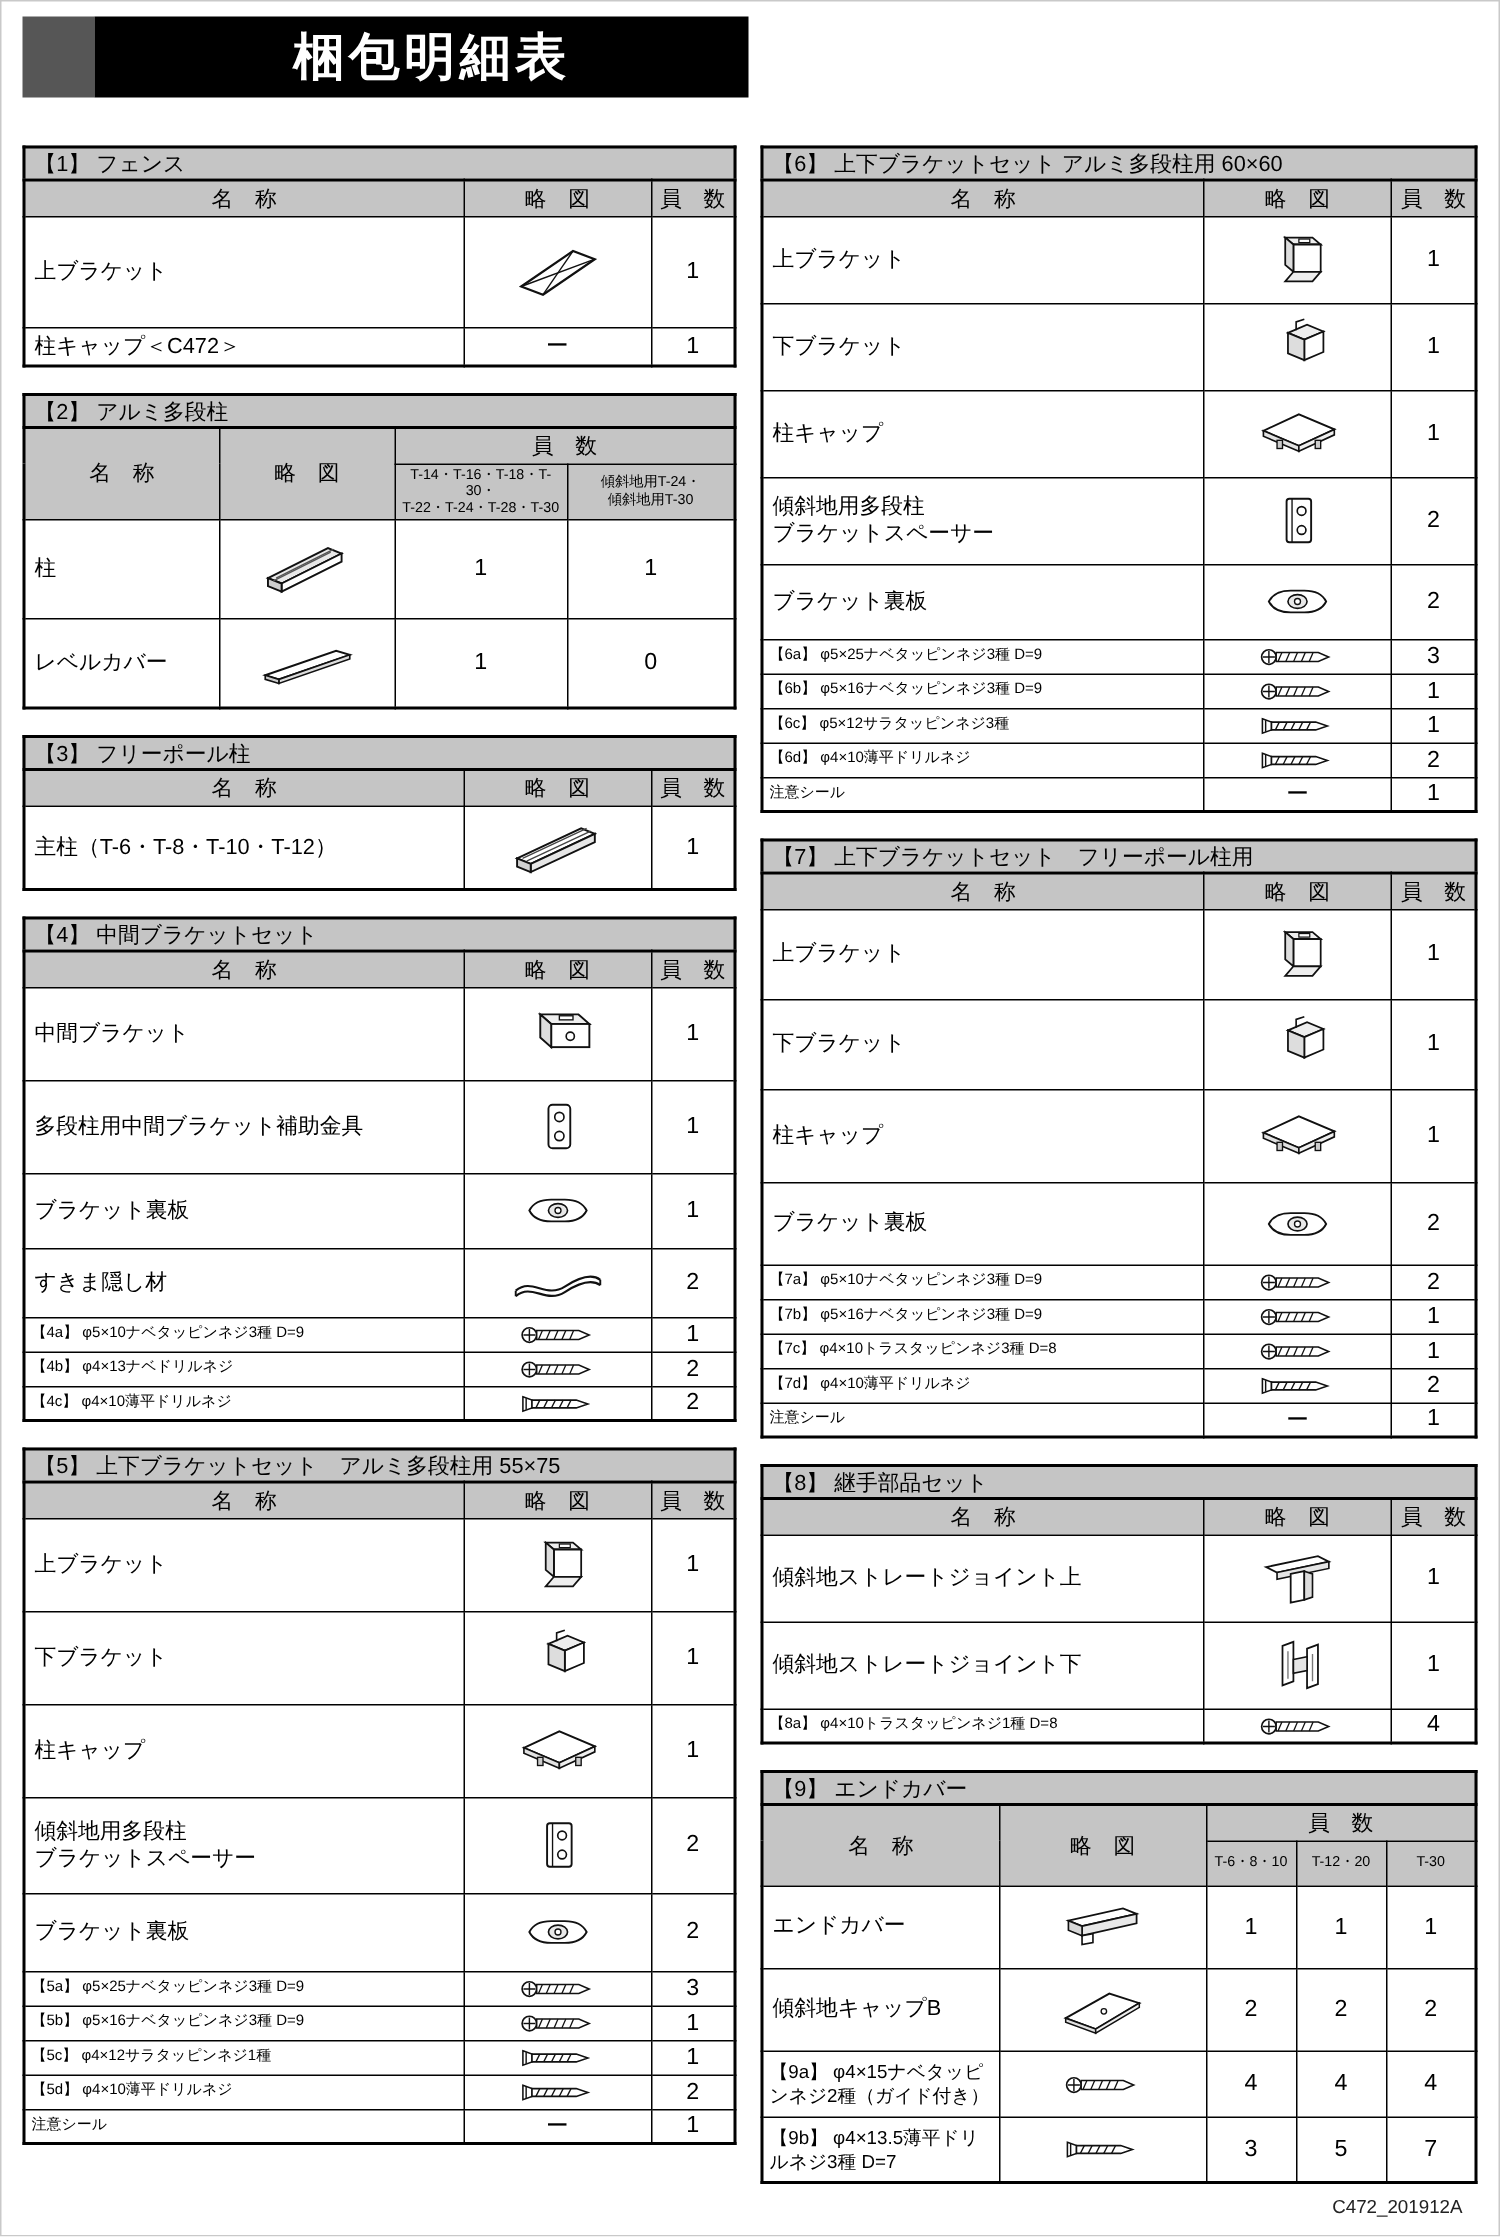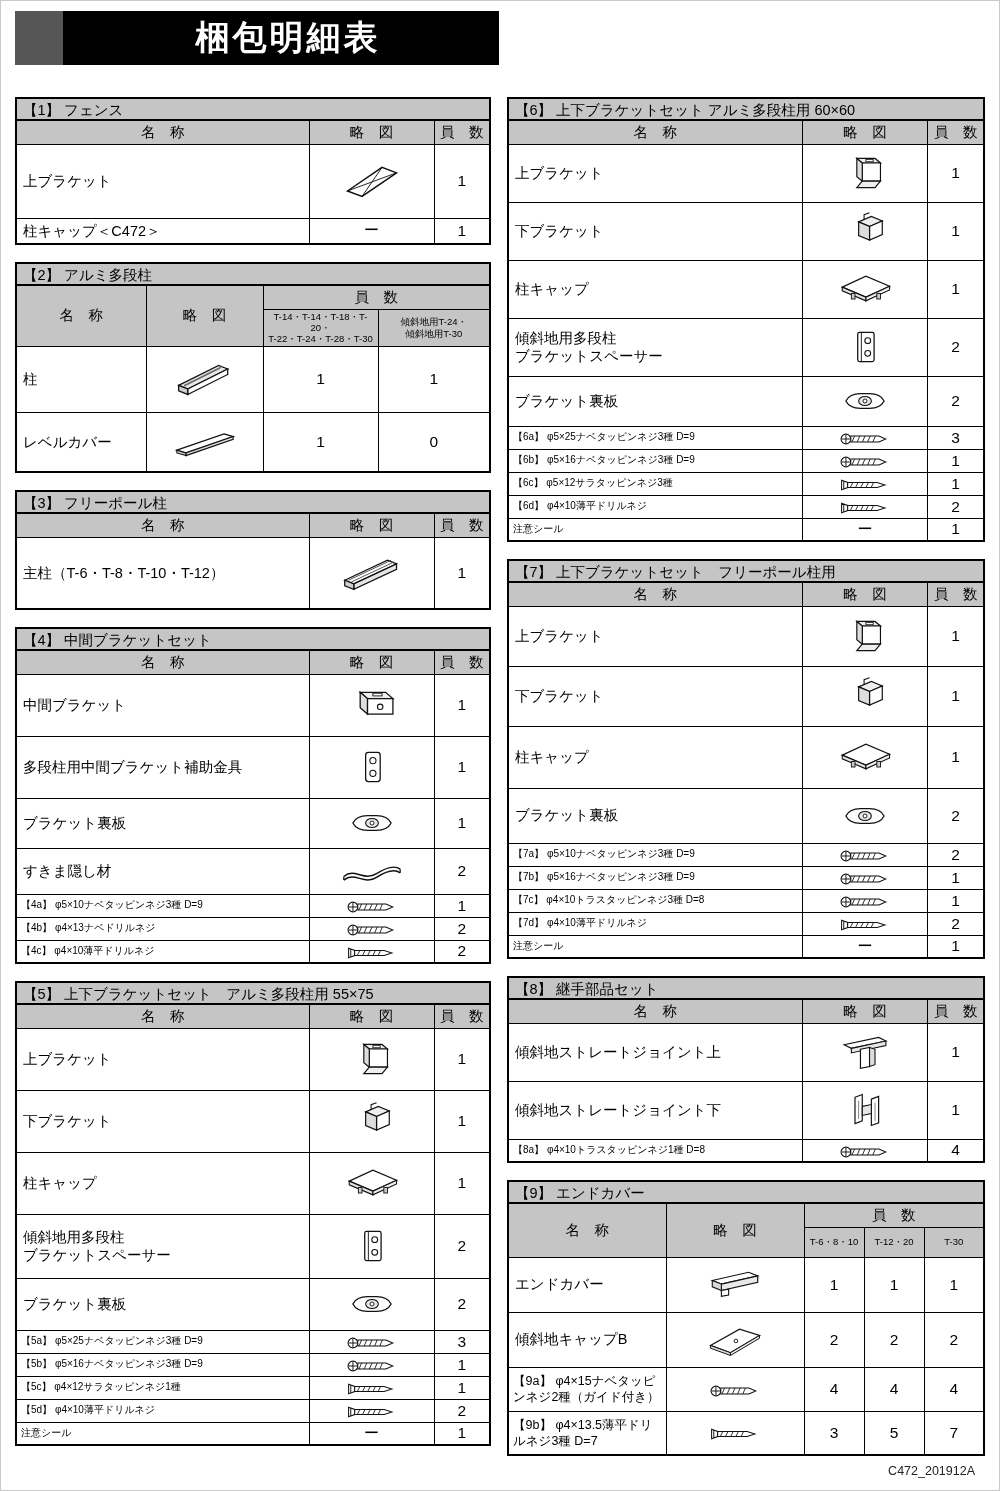--- a/index.html
+++ b/index.html
@@ -126,21 +126,21 @@
               <col style="width: 115px;">
               <col style="width: 112px;">
             </colgroup>
             <thead>
               <tr>
                 <th rowspan="2">名　称</th>
                 <th rowspan="2">略　図</th>
                 <th colspan="2">員　数</th>
               </tr>
               <tr>
-                <th class="sub">T-14・T-14・T-18・T-20・
+                <th class="sub">T-14・T-16・T-18・T-30・
 T-22・T-24・T-28・T-30</th>
                 <th class="sub">傾斜地用T-24・
 傾斜地用T-30</th>
               </tr>
             </thead>
             <tbody>
               <tr class="part" style="height: 66px;">
                 <td class="name-cell">柱</td>
                 <td class="sketch-cell"><svg class="icon">
                     <use href="#icon-post"></use>
@@ -168,21 +168,21 @@
               <col style="width: 56px;">
             </colgroup>
             <thead>
               <tr>
                 <th>名　称</th>
                 <th>略　図</th>
                 <th>員　数</th>
               </tr>
             </thead>
             <tbody>
-              <tr class="part" style="height: 72px;">
+              <tr class="part" style="height: 56px;">
                 <td class="name-cell">主柱（T-6・T-8・T-10・T-12）</td>
                 <td class="sketch-cell"><svg class="icon">
                     <use href="#icon-main-post"></use>
                   </svg></td>
                 <td class="qty-cell">1</td>
               </tr>
             </tbody>
           </table>
         </section>
         <section class="tbl-section">

